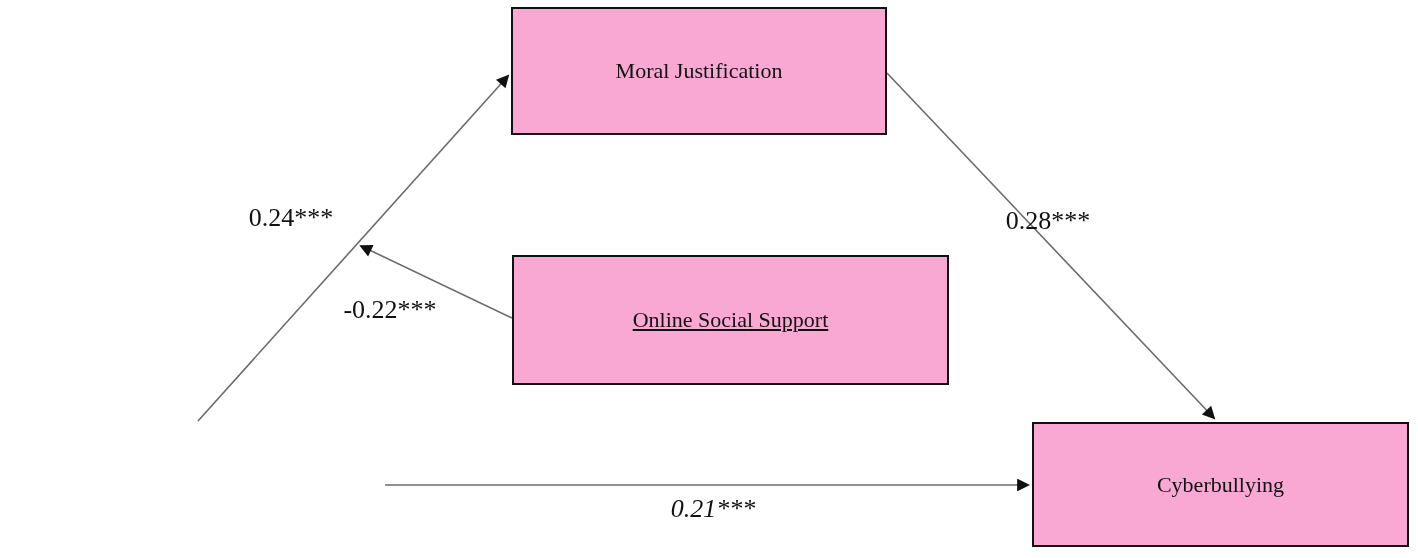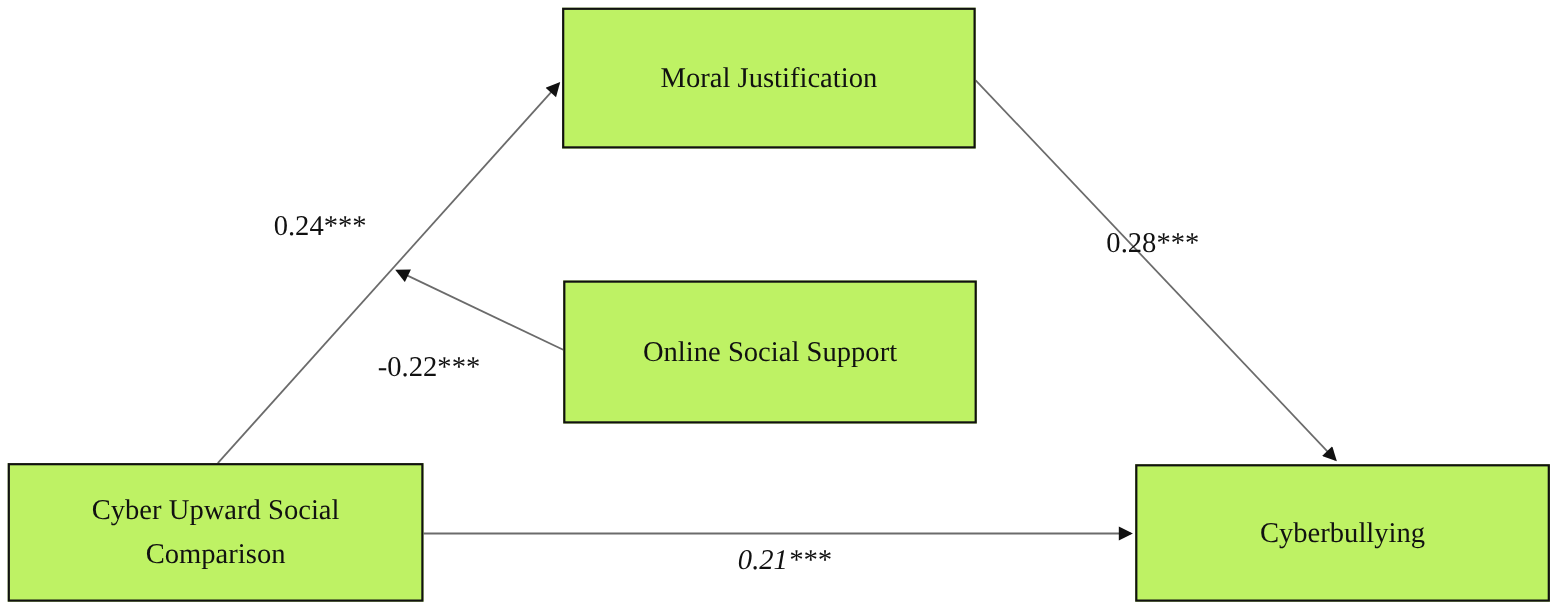--- a/index.html
+++ b/index.html
@@ -20,41 +20,41 @@
     position: absolute;
     left: 0;
     top: 0;
     width: 1418px;
     height: 558px;
   }
   .node {
     position: absolute;
     box-sizing: border-box;
     border: 2.5px solid #111111;
-    background: #bef264;
+    background: #f9a8d4;
     display: flex;
     align-items: center;
     justify-content: center;
     text-align: center;
-    font-size: 26px;
+    font-size: 22px;
     line-height: 40px;
   }
   .node-mj   { left: 511px;  top: 7px;   width: 376px; height: 128px; }
-  .node-oss  { left: 512px;  top: 255px; width: 376px; height: 130px; }
+  .node-oss  { left: 512px;  top: 255px; width: 437px; height: 130px; text-decoration: underline; }
   .node-cusc { left: 7px;    top: 421px; width: 378px; height: 126px; padding: 0 28px; }
   .node-cb   { left: 1032px; top: 422px; width: 377px; height: 125px; text-align: right; }
   .coef {
     position: absolute;
     transform: translate(-50%, -50%);
     font-size: 26px;
     white-space: nowrap;
     color: #111111;
   }
-  .coef-a   { left: 291px;  top: 206px; }
-  .coef-mod { left: 390px;  top: 310px; margin-top: 24px; }
+  .coef-a   { left: 291px;  top: 218px; }
+  .coef-mod { left: 390px;  top: 310px; }
   .coef-b   { left: 1048px; top: 221px; }
   .coef-c   { left: 713px;  top: 509px; font-style: italic; }
 </style>
 </head>
 <body>
 
 <div class="diagram">
 
   <svg class="arrows-layer" viewBox="0 0 1418 558" aria-hidden="true">
     <defs>
@@ -73,23 +73,20 @@
   </svg>
 
   <div class="node node-mj">
     <span>Moral Justification</span>
   </div>
 
   <div class="node node-oss">
     <span>Online Social Support</span>
   </div>
 
-  <div class="node node-cusc">
-    <span>Cyber Upward Social Comparison</span>
-  </div>
 
   <div class="node node-cb">
     <span>Cyberbullying</span>
   </div>
 
   <div class="coef coef-a">0.24***</div>
 
   <div class="coef coef-mod">-0.22***</div>
 
   <div class="coef coef-b">0.28***</div>

